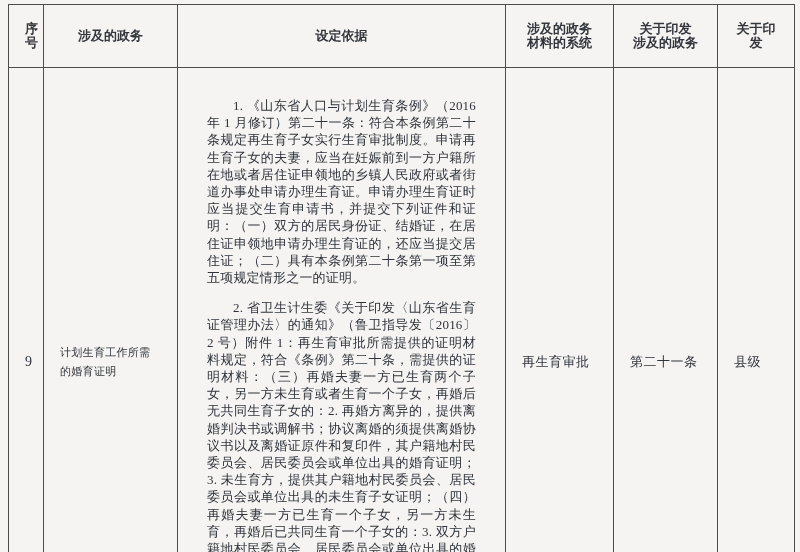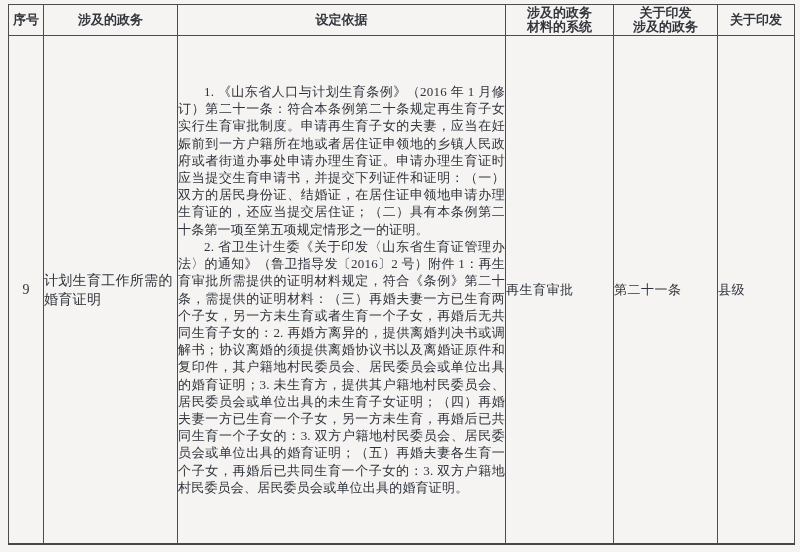--- a/index.html
+++ b/index.html
@@ -12,21 +12,21 @@
   }
   .page { position: relative; width: 800px; height: 552px; }
   table.doc {
     position: absolute; left: 8px; top: 4px;
     width: 786px; height: 541px;
     border-collapse: collapse;
     table-layout: fixed;
   }
   table.doc th, table.doc td {
     border: 1px solid #4c4c4c;
-    padding: 0;
+    padding: 16px;
     vertical-align: middle;
     overflow: hidden;
   }
   table.doc tr.body-row td { border-bottom: 2px solid #464646; }
   th {
     font-family: "Liberation Sans", "DejaVu Sans", sans-serif;
     font-weight: bold;
     font-size: 13px;
     line-height: 14px;
     text-align: center;
@@ -34,28 +34,28 @@
     height: 30px;
   }
   .cell-center {
     text-align: left;
     font-size: 13px;
     letter-spacing: 0.5px;
   }
   td.cell-no { font-size: 14px; text-align: center; }
   td.cell-material { padding: 0 5px; }
   td.cell-material .mat-text {
-    font-size: 14px;
+    font-size: 11px;
     line-height: 19px;
     letter-spacing: 0.3px;
     text-align: left;
   }
   td.cell-basis { padding: 0 5px; }
   td.cell-basis p {
-    margin: 0;
+    margin: 13px;
     font-size: 13px;
     line-height: 17.2px;
     letter-spacing: 0.2px;
     text-align: justify;
     text-justify: inter-ideograph;
     text-indent: 2em;
     word-break: break-all;
     line-break: strict;
   }
 </style>

